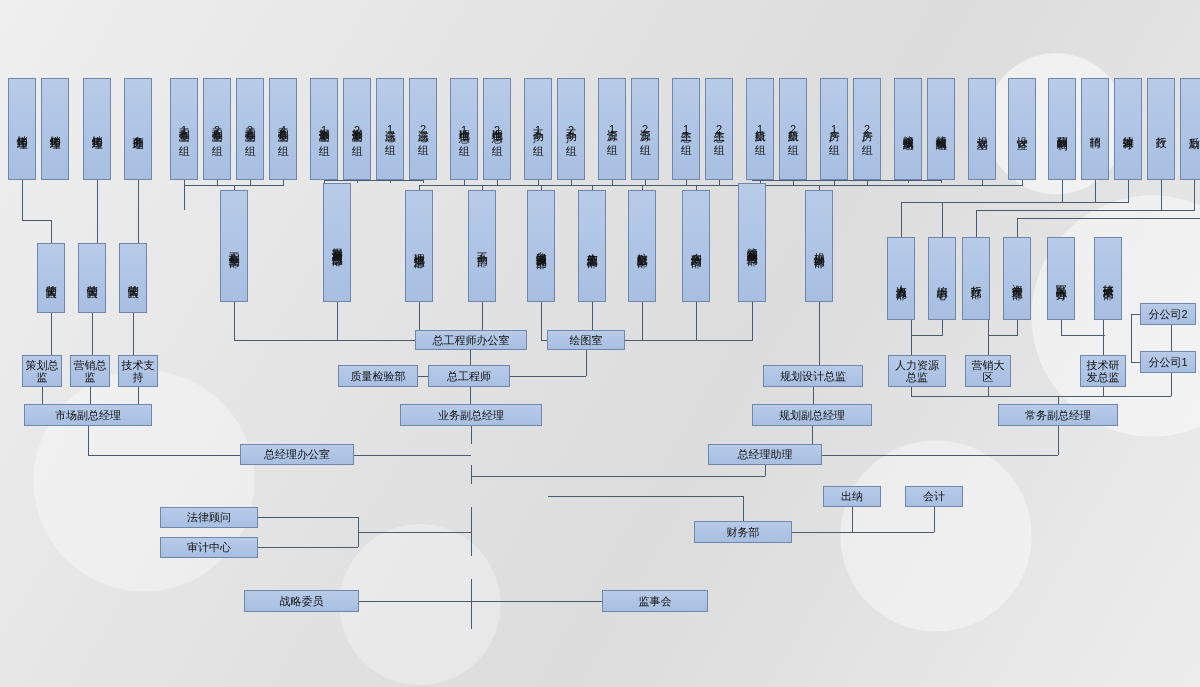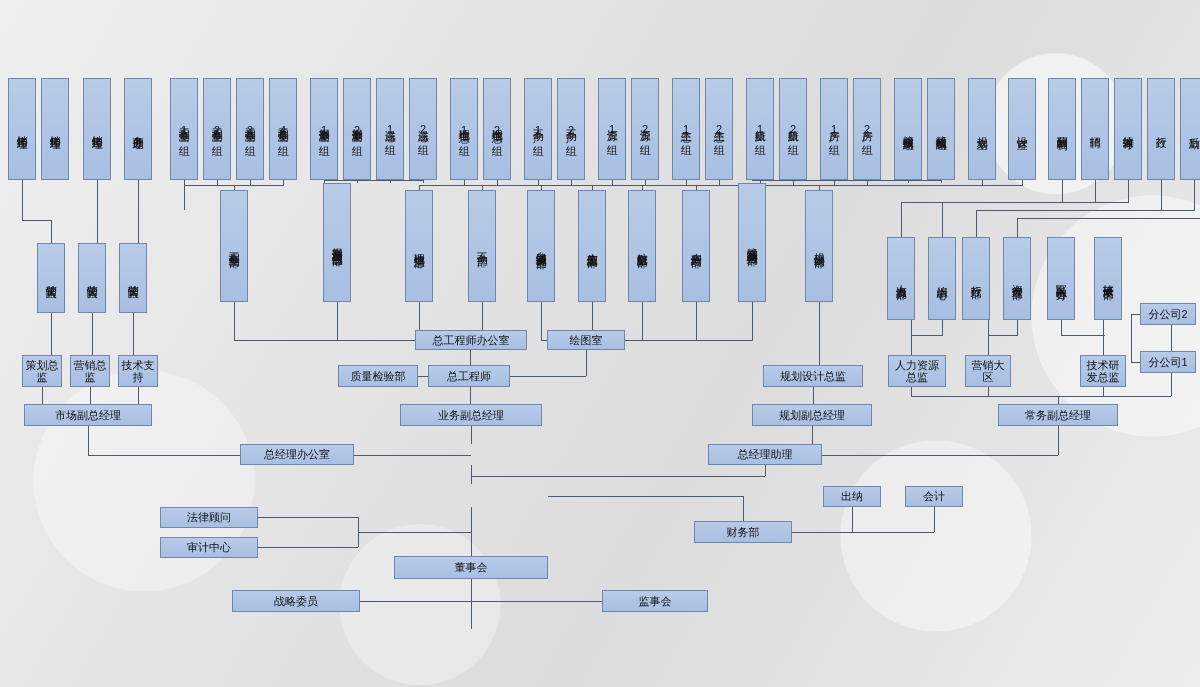--- a/index.html
+++ b/index.html
@@ -137,22 +137,21 @@
 
   <div class="node h" style="left:240px;top:444px;width:114px;height:21px;">总经理办公室</div>
   <div class="node h" style="left:708px;top:444px;width:114px;height:21px;">总经理助理</div>
 
   <div class="node h" style="left:160px;top:507px;width:98px;height:21px;">法律顾问</div>
   <div class="node h" style="left:160px;top:537px;width:98px;height:21px;">审计中心</div>
   <div class="node h" style="left:694px;top:521px;width:98px;height:22px;">财务部</div>
   <div class="node h" style="left:823px;top:486px;width:58px;height:21px;">出纳</div>
   <div class="node h" style="left:905px;top:486px;width:58px;height:21px;">会计</div>
 
-  <div class="node h" style="left:394px;top:556px;width:154px;height:23px;">董事会</div>
-  <div class="node h" style="left:232px;top:590px;width:128px;height:22px;">战略委员</div>
+  <div class="node h" style="left:244px;top:590px;width:115px;height:22px;">战略委员</div>
   <div class="node h" style="left:602px;top:590px;width:106px;height:22px;">监事会</div>
 
   <div class="ln v" style="left:22px;top:180px;height:40px;"></div>
   <div class="ln h" style="left:22px;top:220px;width:29px;"></div>
   <div class="ln v" style="left:51px;top:220px;height:23px;"></div>
   <div class="ln v" style="left:97px;top:180px;height:63px;"></div>
   <div class="ln v" style="left:138px;top:180px;height:63px;"></div>
 
   <div class="ln v" style="left:51px;top:313px;height:42px;"></div>
   <div class="ln v" style="left:92px;top:313px;height:42px;"></div>

